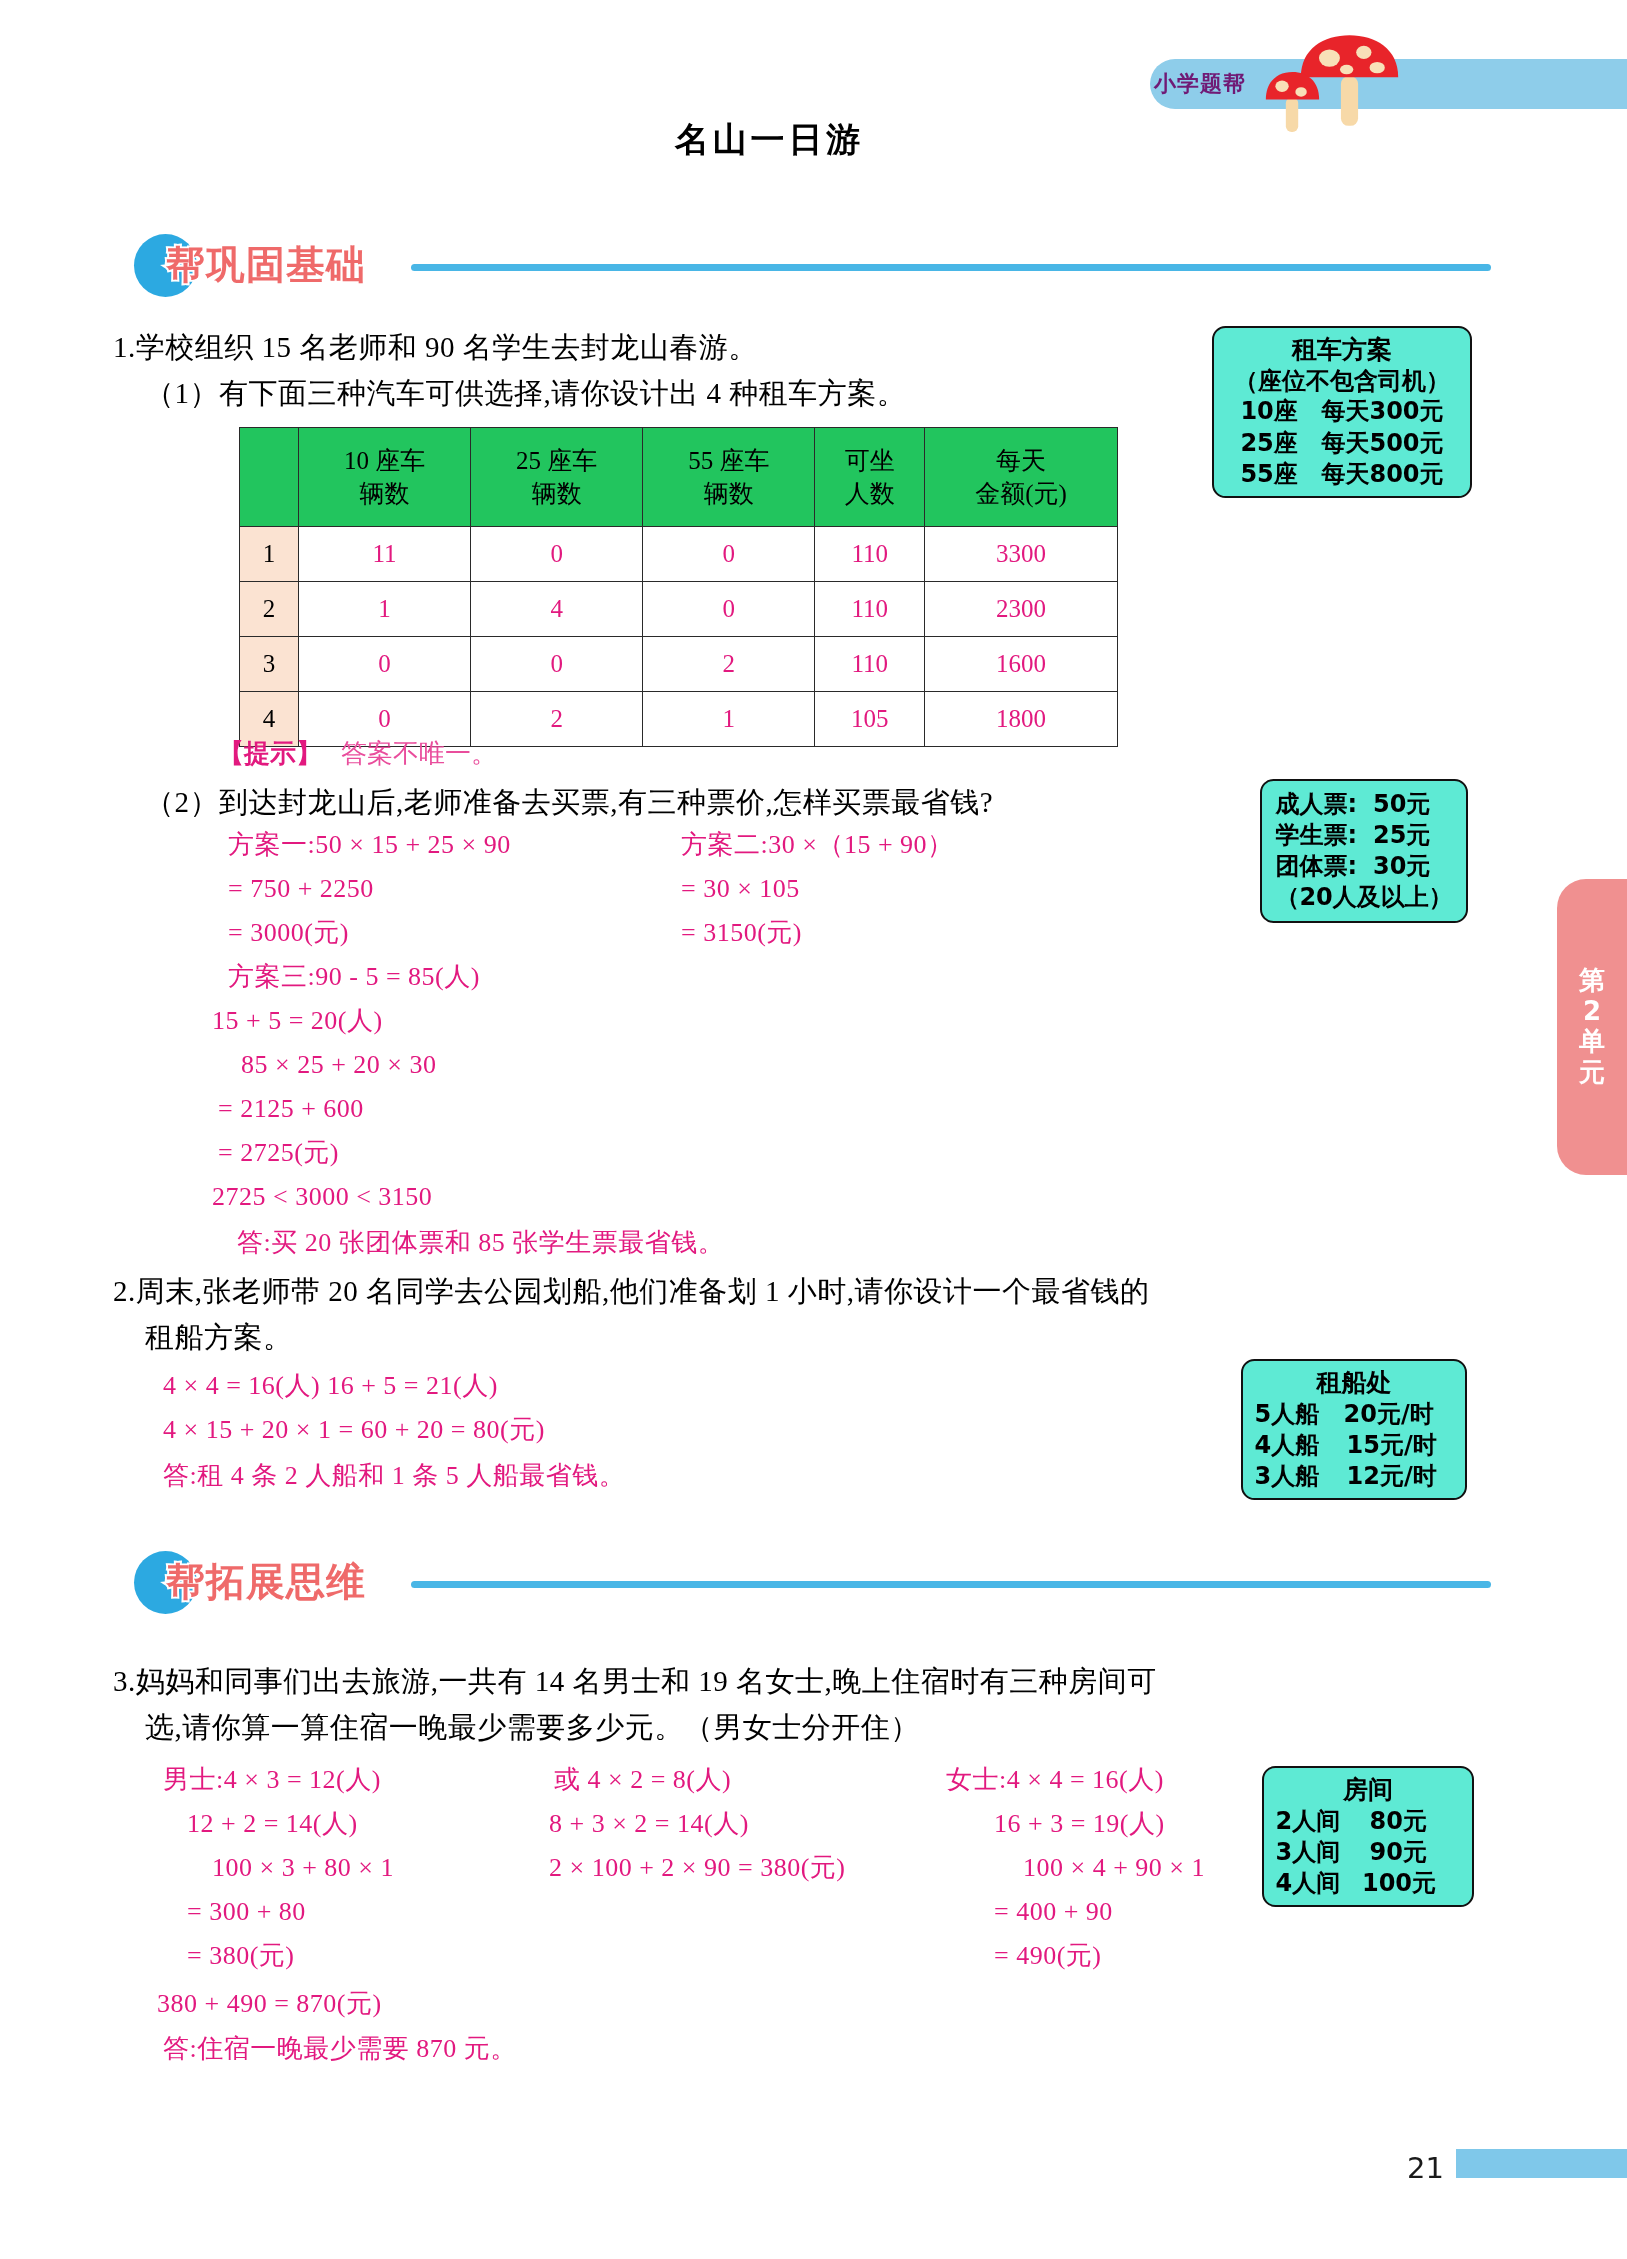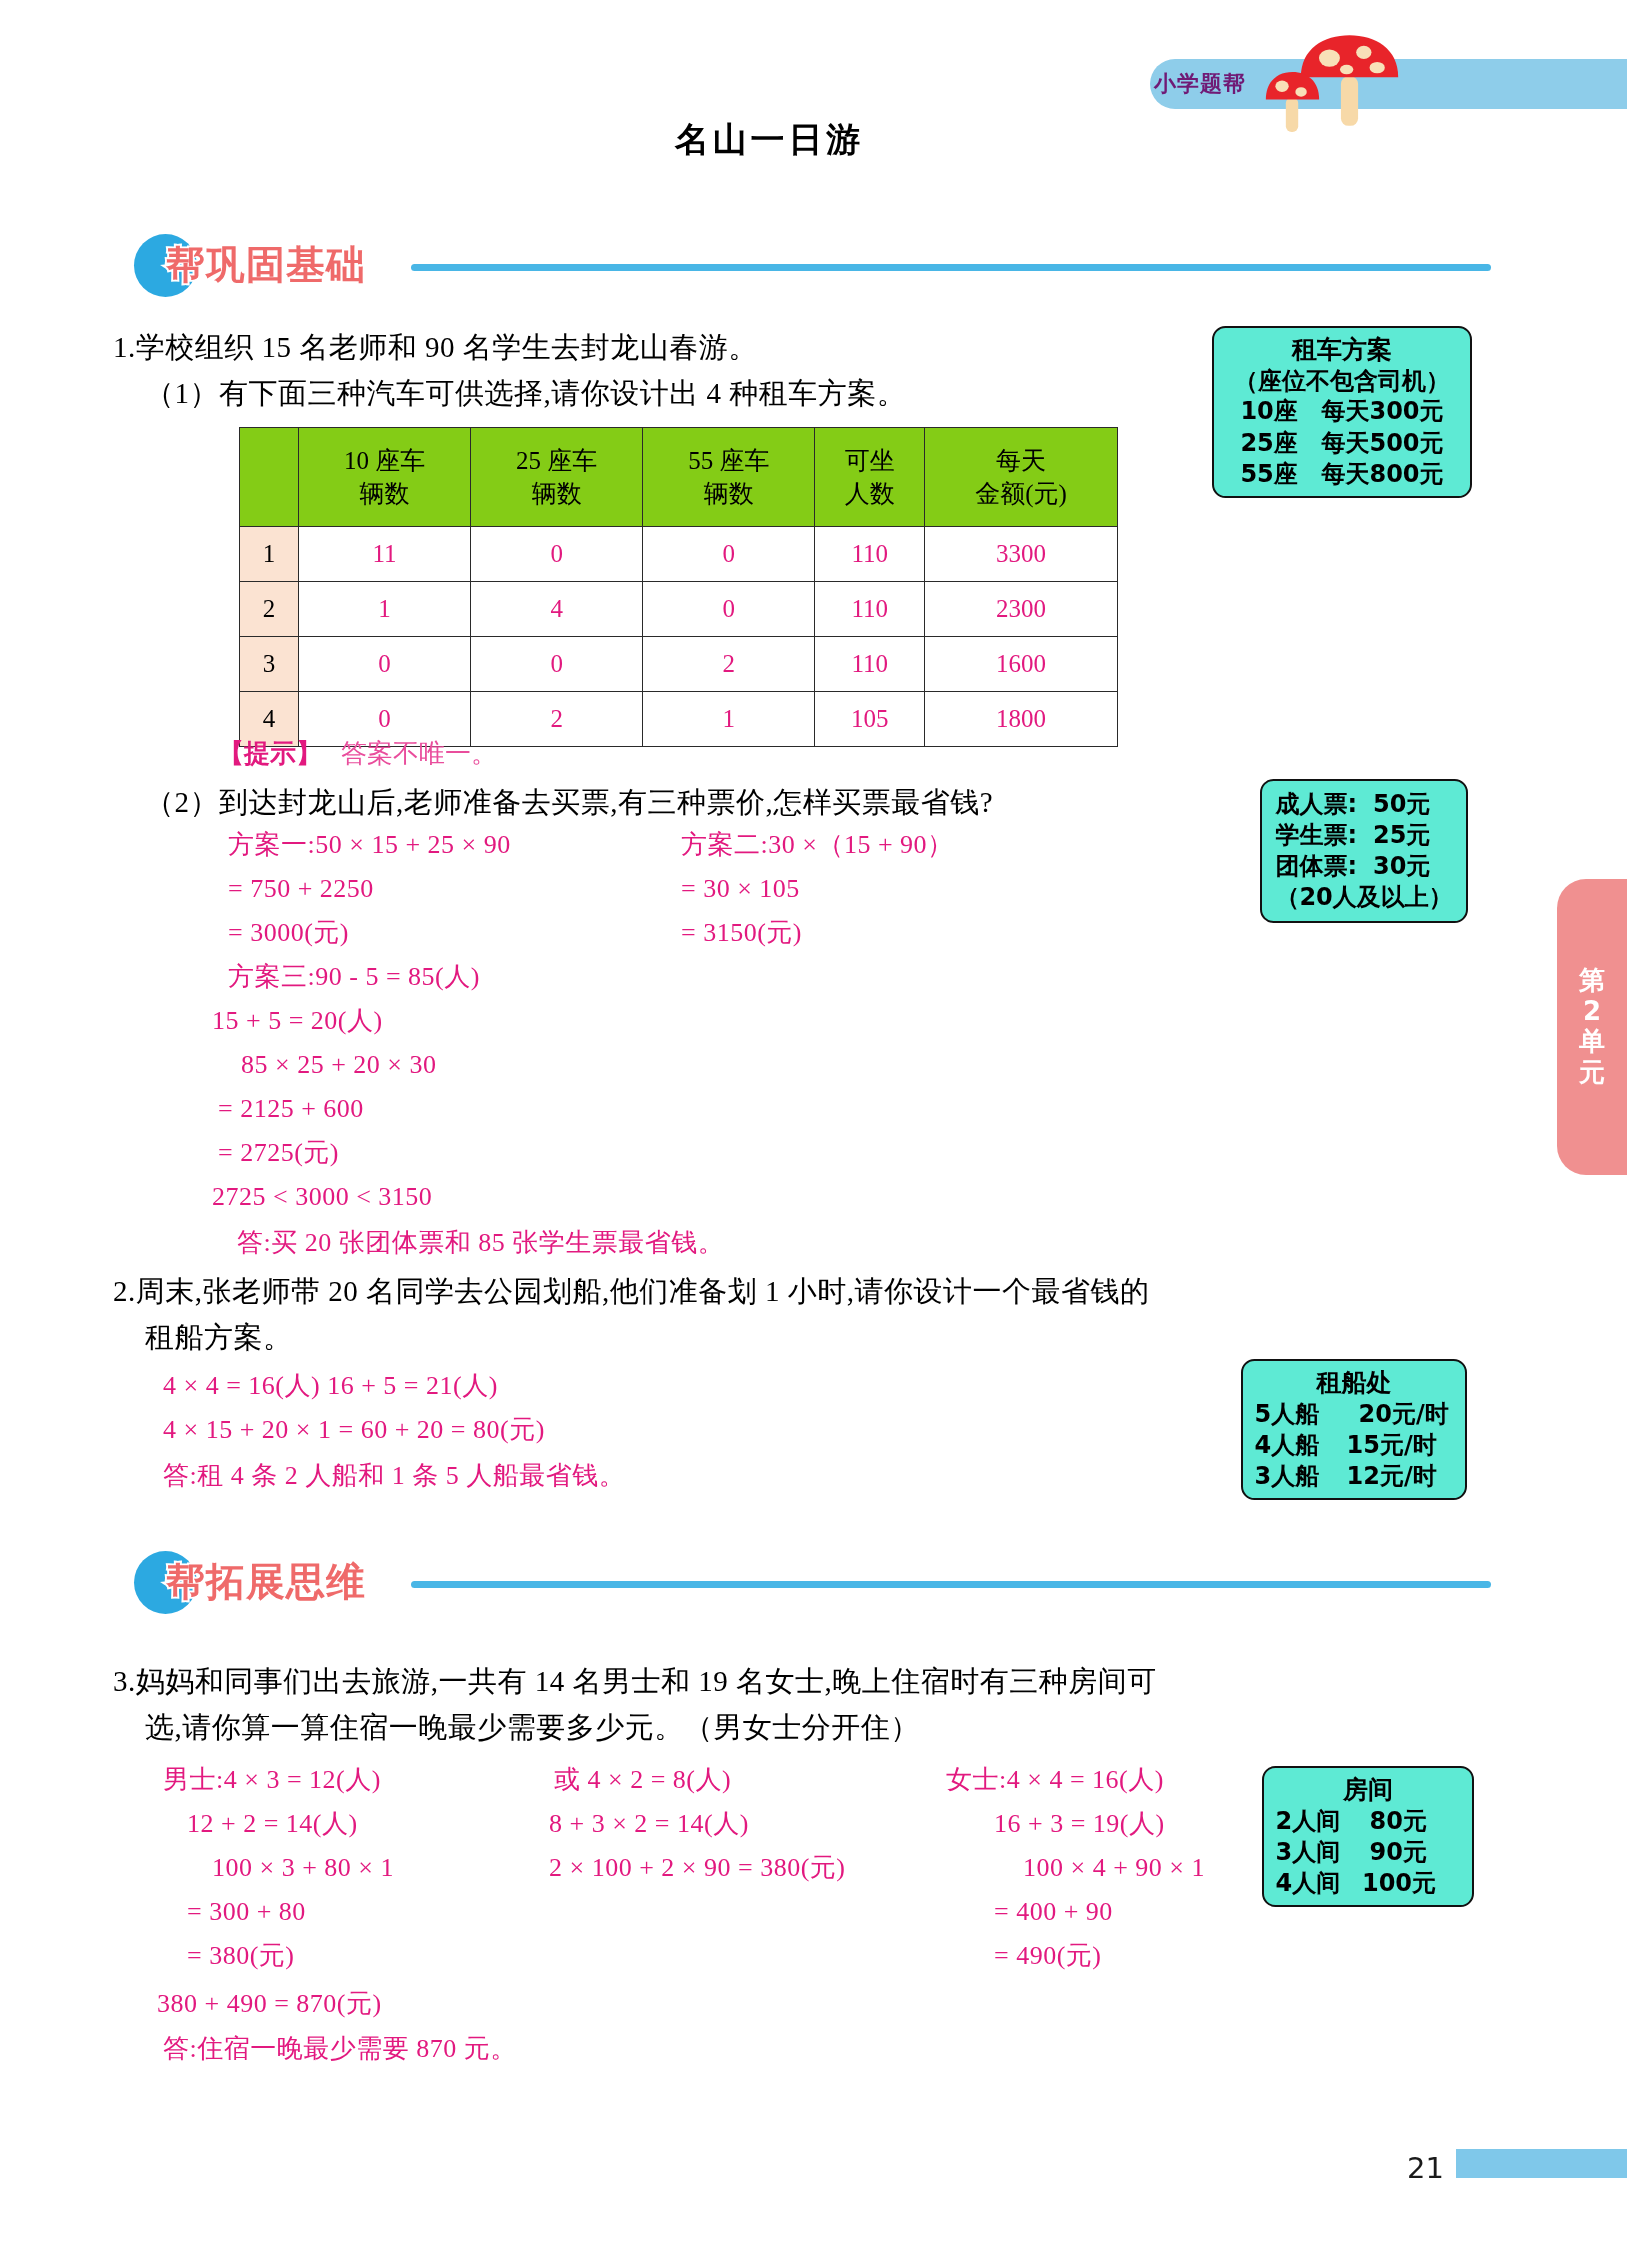--- a/index.html
+++ b/index.html
@@ -97,21 +97,21 @@
     border-collapse: collapse;
     font-family: "Liberation Serif", "DejaVu Serif", serif;
   }
   .tbl td, .tbl th {
     border: 1.9px solid #2a2a2a;
     text-align: center;
     vertical-align: middle;
     font-size: 25px;
     padding: 3.8px 1.9px;
   }
-  .tbl thead th { background: #84cc16; color: #000; font-weight: normal; line-height: 1.32; height: 99px; }
+  .tbl thead th { background: #22c55e; color: #000; font-weight: normal; line-height: 1.32; height: 99px; }
   .tbl thead th.corner { width: 59px; }
   .tbl tbody td { height: 55px; color: #e2197f; background: #fff; }
   .tbl tbody td.idx { background: #fbe3d2; color: #000; width: 59px; }
 
   
   .hint { position: absolute; font-size: 26px; white-space: nowrap; }
   .hint .tag { color: #e2197f; font-family: "Liberation Serif", serif; font-weight: bold; }
   .hint .body { color: #e94d9c; font-family: "Liberation Serif", serif; margin-left: 19px; }
 
   
@@ -281,21 +281,21 @@
   <div class="q" style="top:1315px; left:145px;">租船方案。</div>
 
   <div class="ans" style="top:1365px; left:163px;">4 × 4 = 16(人)    16 + 5 = 21(人)</div>
   <div class="ans" style="top:1409px; left:163px;">4 × 15 + 20 × 1 = 60 + 20 = 80(元)</div>
   <div class="ans" style="top:1455px; left:163px;">答:租 4 条 2 人船和 1 条 5 人船最省钱。</div>
 
   <div class="infobox" style="top:1359px; left:1241px; width:226px;">
     <div class="bt">租船处</div>
     <div class="rowline" style="text-align:left;">
       <span class="lbl">5人船</span>
-      <span class="val" style="margin-left:31px;">20元/时</span>
+      <span class="val" style="margin-left:16px;">20元/时</span>
     </div>
     <div class="rowline" style="text-align:left;">
       <span class="lbl">4人船</span>
       <span class="val" style="margin-left:19px;">15元/时</span>
     </div>
     <div class="rowline" style="text-align:left;">
       <span class="lbl">3人船</span>
       <span class="val" style="margin-left:19px;">12元/时</span>
     </div>
   </div>

